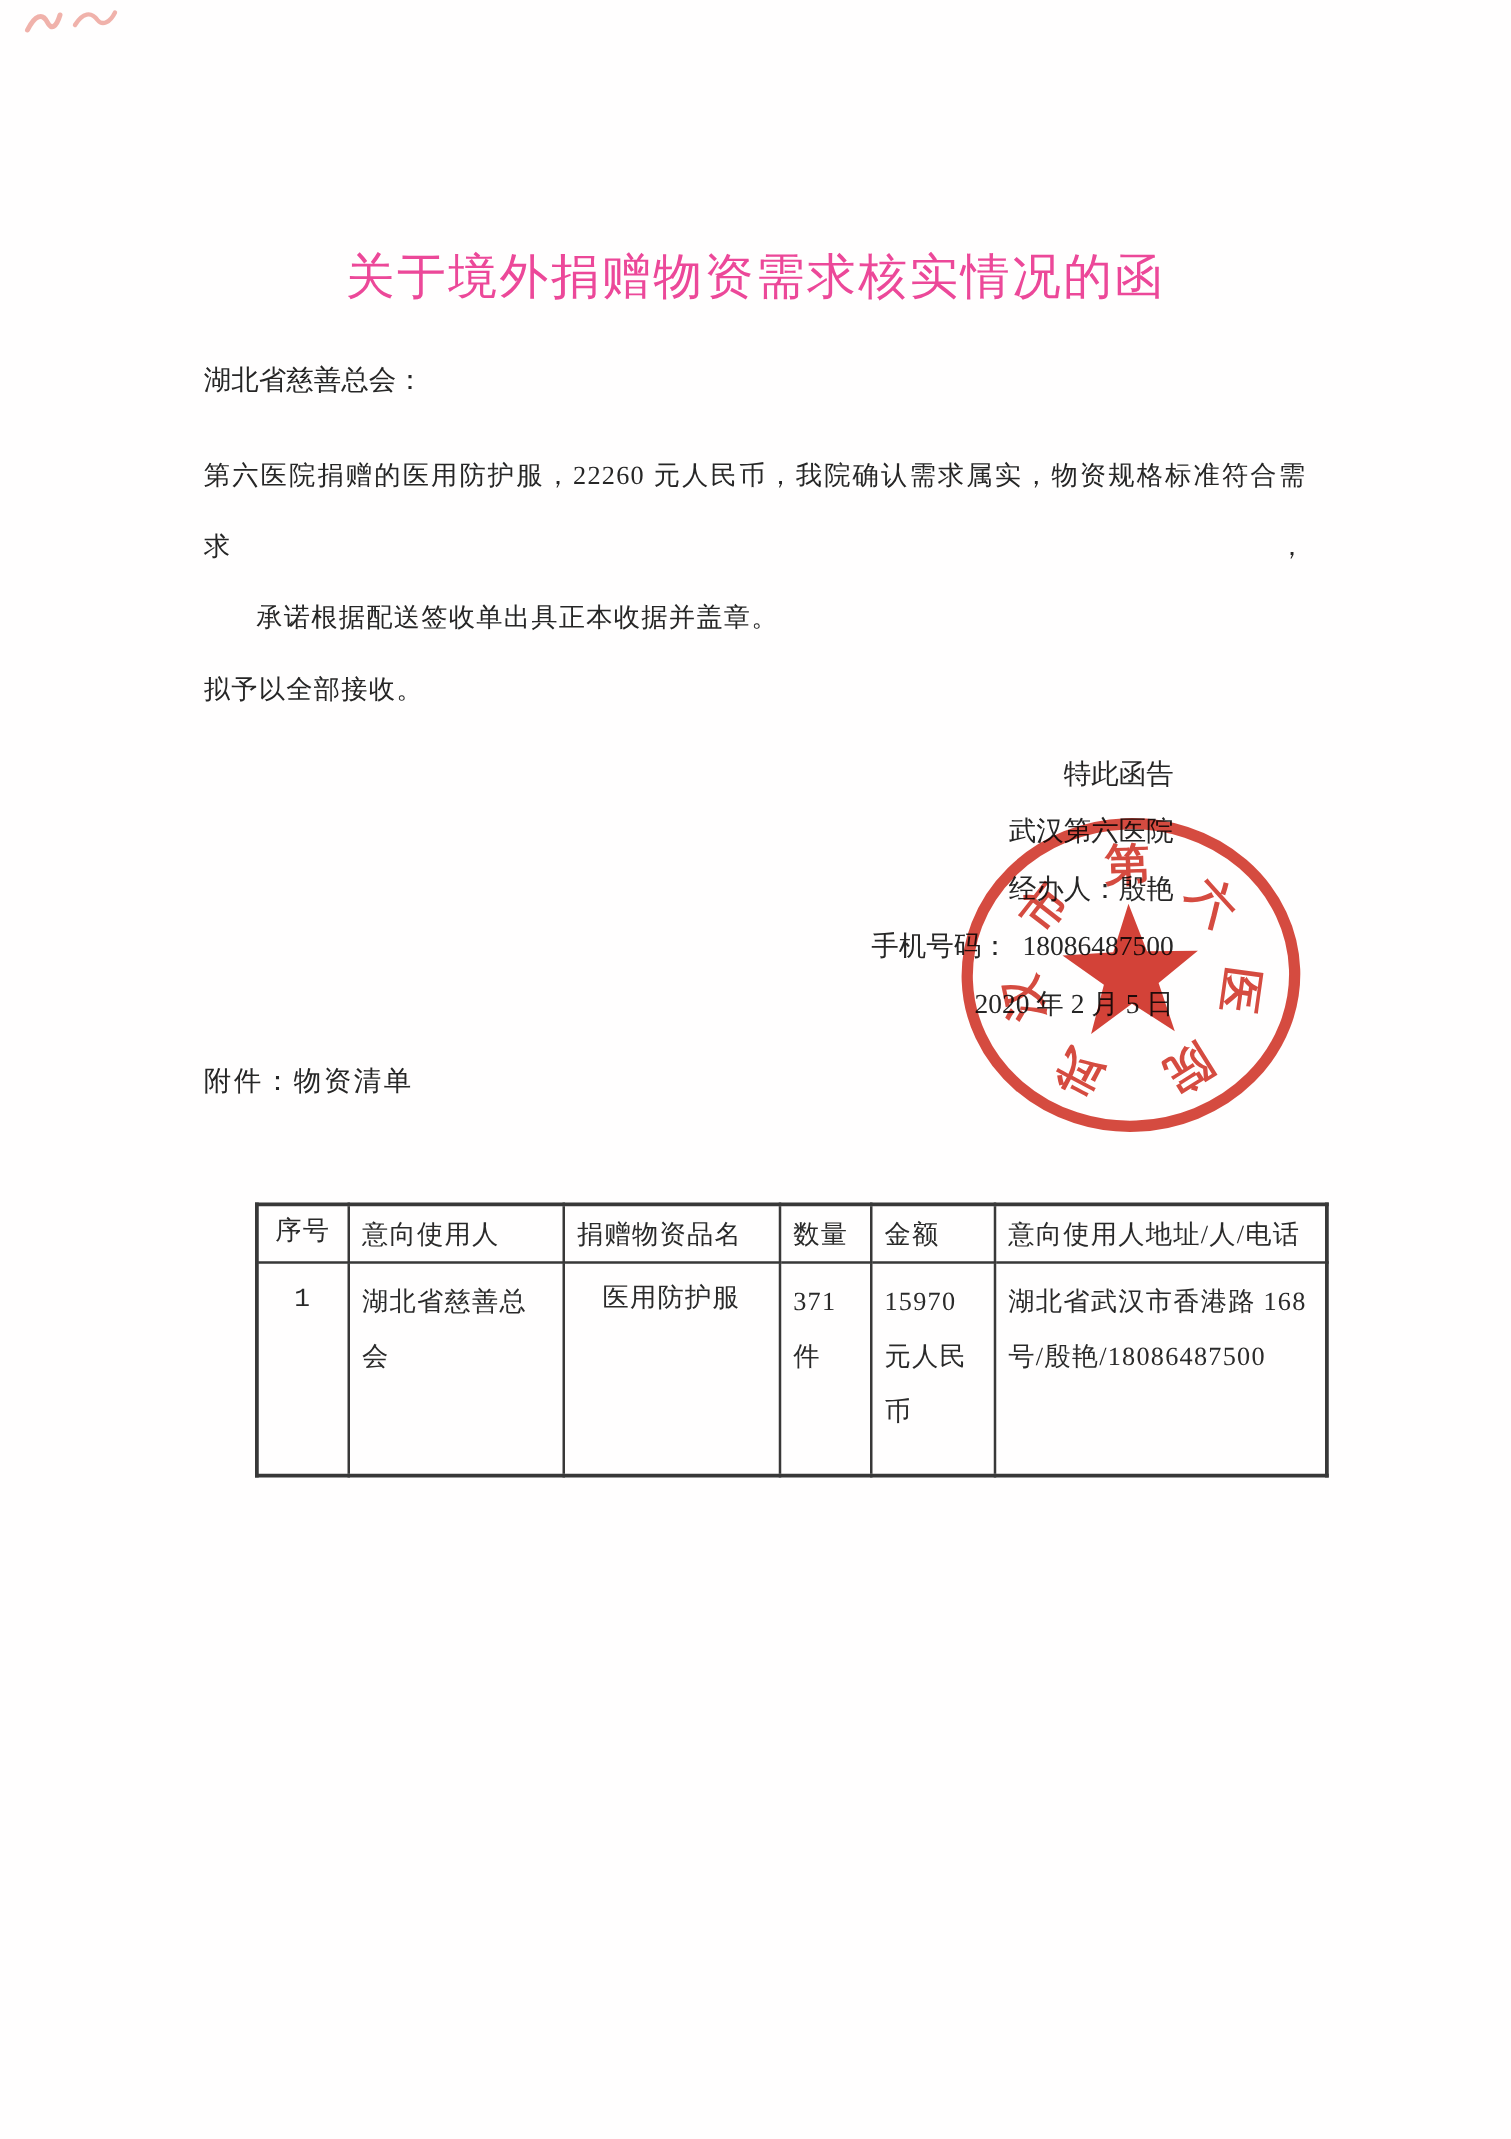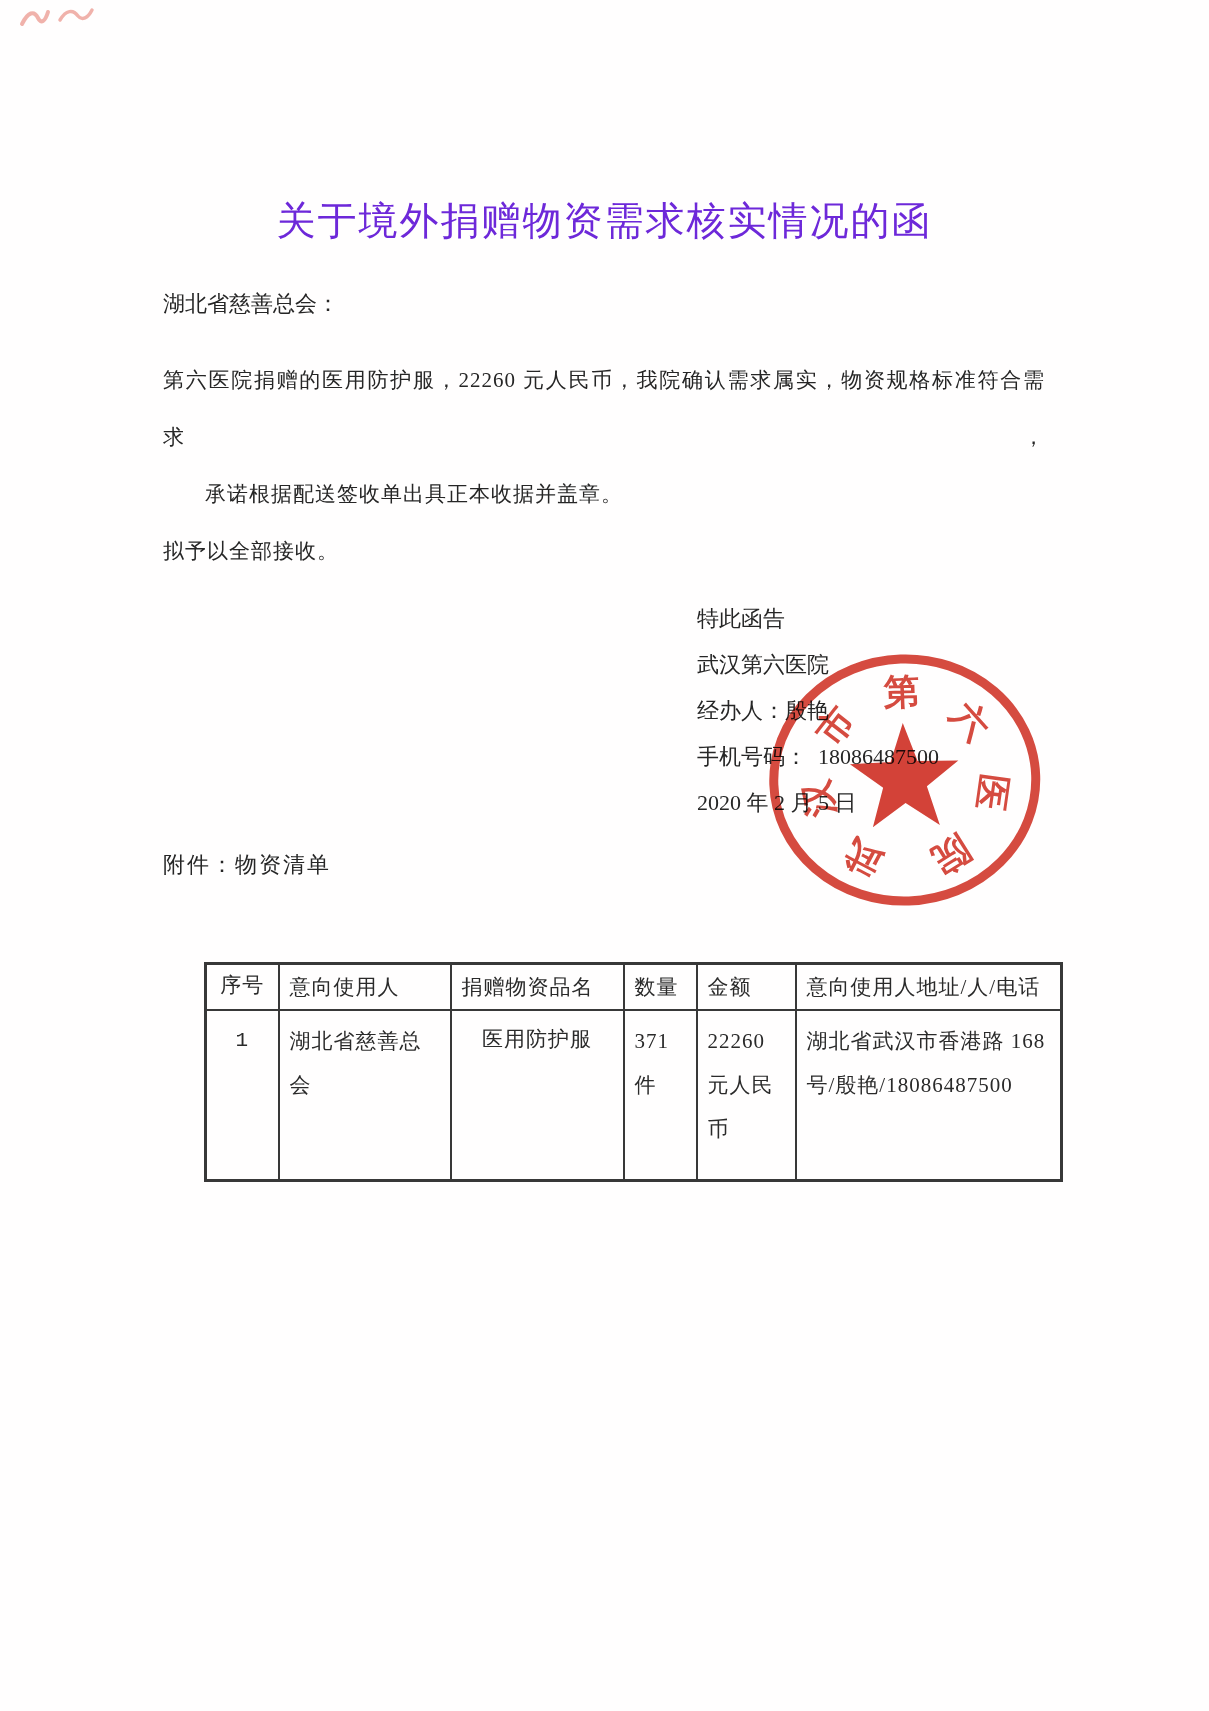--- a/index.html
+++ b/index.html
@@ -8,41 +8,41 @@
     width:1209px;height:1711px;
     background:#fffefe;
     font-family:"Liberation Serif","DejaVu Serif",serif;
     color:#262626;
     overflow:hidden;
   }
   .title{
     position:absolute;top:194px;left:0;width:100%;
     text-align:center;
     font-size:39px;letter-spacing:2px;
-    color:#6d28d9;
+    color:#ec4899;
   }
   .salutation{
     position:absolute;top:276px;left:163px;
     font-size:22px;
     margin-top:13px;
   }
   .bodytext{
     position:absolute;top:352px;left:163px;width:882px;
     font-size:21px;
   }
   .bodyline{
     line-height:57px;
     text-align:justify;
     letter-spacing:1px;
   }
   .bodyline.fill{ text-align-last:justify; }
   .bodyline.indent{ text-indent:2em; }
   .signature{
     position:absolute;top:596px;right:270px;
-    font-size:22px;line-height:46px;
+    text-align:right;font-size:22px;line-height:46px;
     z-index:2;
   }
   .sigline{ white-space:pre; }
   .stamp{
     position:absolute;left:755px;top:642px;
     width:300px;height:290px;
     z-index:3;
     mix-blend-mode:multiply;
     opacity:0.92;
     transform:rotate(-2deg);
@@ -166,21 +166,21 @@
           <th>意向使用人地址/人/电话</th>
         </tr>
       </thead>
     <tbody id="tbody">
         <tr>
           <td class="center">1</td>
           <td>湖北省慈善总会</td>
           <td class="center">医用防护服</td>
           <td>371
 件</td>
-          <td>22260
+          <td>15970
 元人民
 币</td>
           <td>湖北省武汉市香港路 168
 号/殷艳/18086487500</td>
         </tr>
       </tbody>
   </table>
 
 </div>
 

